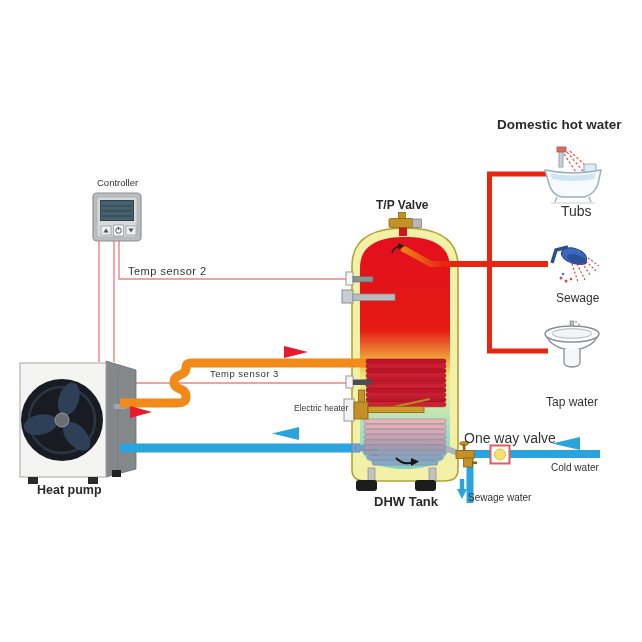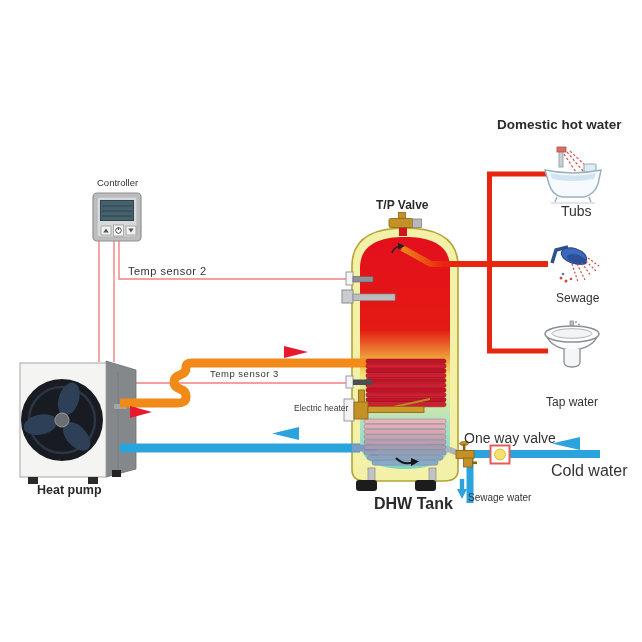--- a/index.html
+++ b/index.html
@@ -219,22 +219,22 @@
     <path d="M22,31 L22,44 Q22,49 30,49 Q38,49 38,44 L38,31" fill="#f4f6f8" stroke="#8a8f94" stroke-width="1.3"></path>
   </g>
 </svg>
 
 <div class="lbl" style="left:97px;top:178px;font-size:9.5px;text-align:center;">Controller</div>
 <div class="lbl" style="left:128px;top:265px;font-size:11px;letter-spacing:0.5px;">Temp sensor 2</div>
 <div class="lbl" style="left:210px;top:369px;font-size:9.5px;letter-spacing:0.5px;">Temp sensor 3</div>
 <div class="lbl" style="left:294px;top:404px;font-size:8.5px;text-align:right;">Electric heater</div>
 <div class="lbl b" style="left:37px;top:484px;font-size:12.5px;">Heat pump</div>
 <div class="lbl b" style="left:376px;top:199px;font-size:12px;text-align:center;">T/P Valve</div>
-<div class="lbl b" style="left:374px;top:495px;font-size:16px;font-weight:600;">DHW Tank</div>
+<div class="lbl b" style="left:374px;top:495px;font-size:13px;font-weight:600;">DHW Tank</div>
 <div class="lbl b" style="left:497px;top:118px;font-size:13.5px;">Domestic hot water</div>
 <div class="lbl" style="left:561px;top:204px;font-size:14px;">Tubs</div>
 <div class="lbl" style="left:556px;top:292px;font-size:12px;">Sewage</div>
 <div class="lbl" style="left:546px;top:372px;font-size:12px;margin-top:24px;">Tap water</div>
 <div class="lbl" style="left:464px;top:431px;font-size:14px;">One way valve</div>
-<div class="lbl" style="left:551px;top:462px;font-size:16px;">Cold water</div>
+<div class="lbl" style="left:551px;top:462px;font-size:10px;">Cold water</div>
 <div class="lbl" style="left:468px;top:492px;font-size:10px;">Sewage water</div>
 
 </div>
 
 </body></html>

